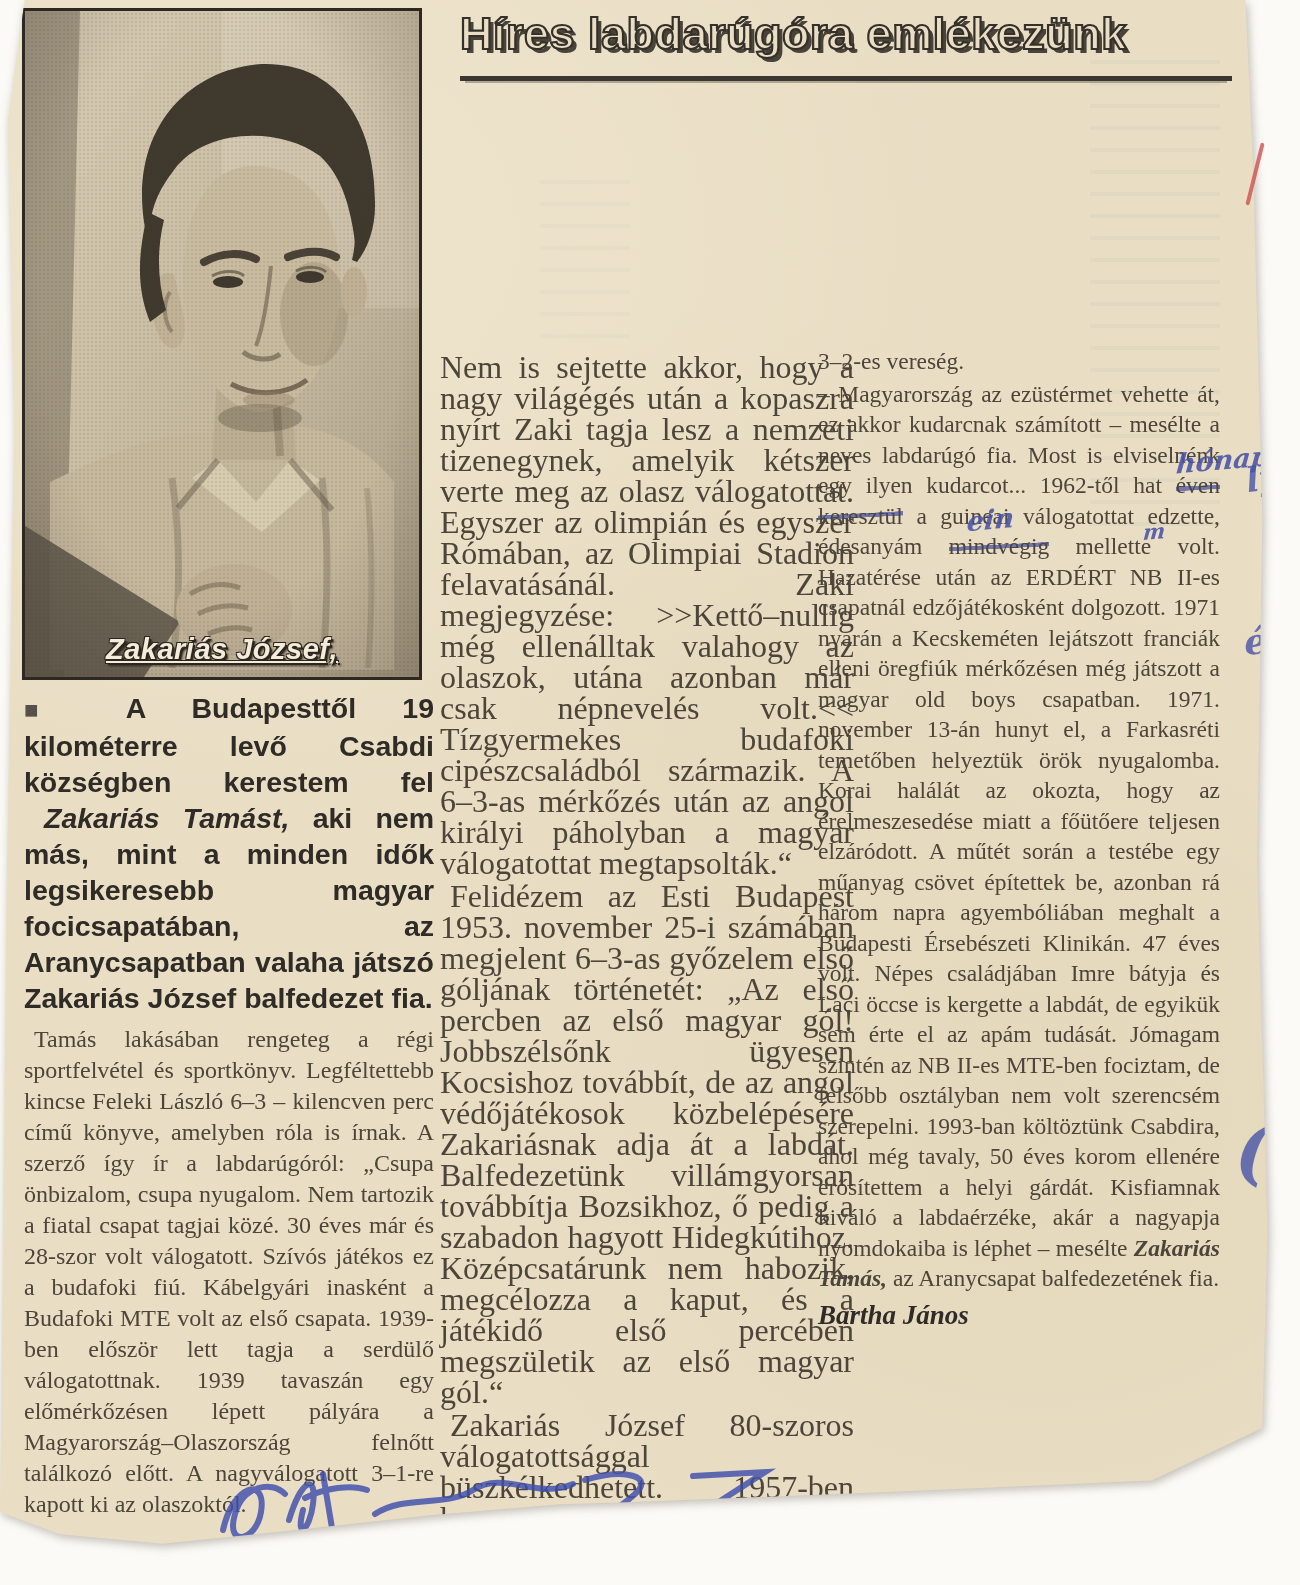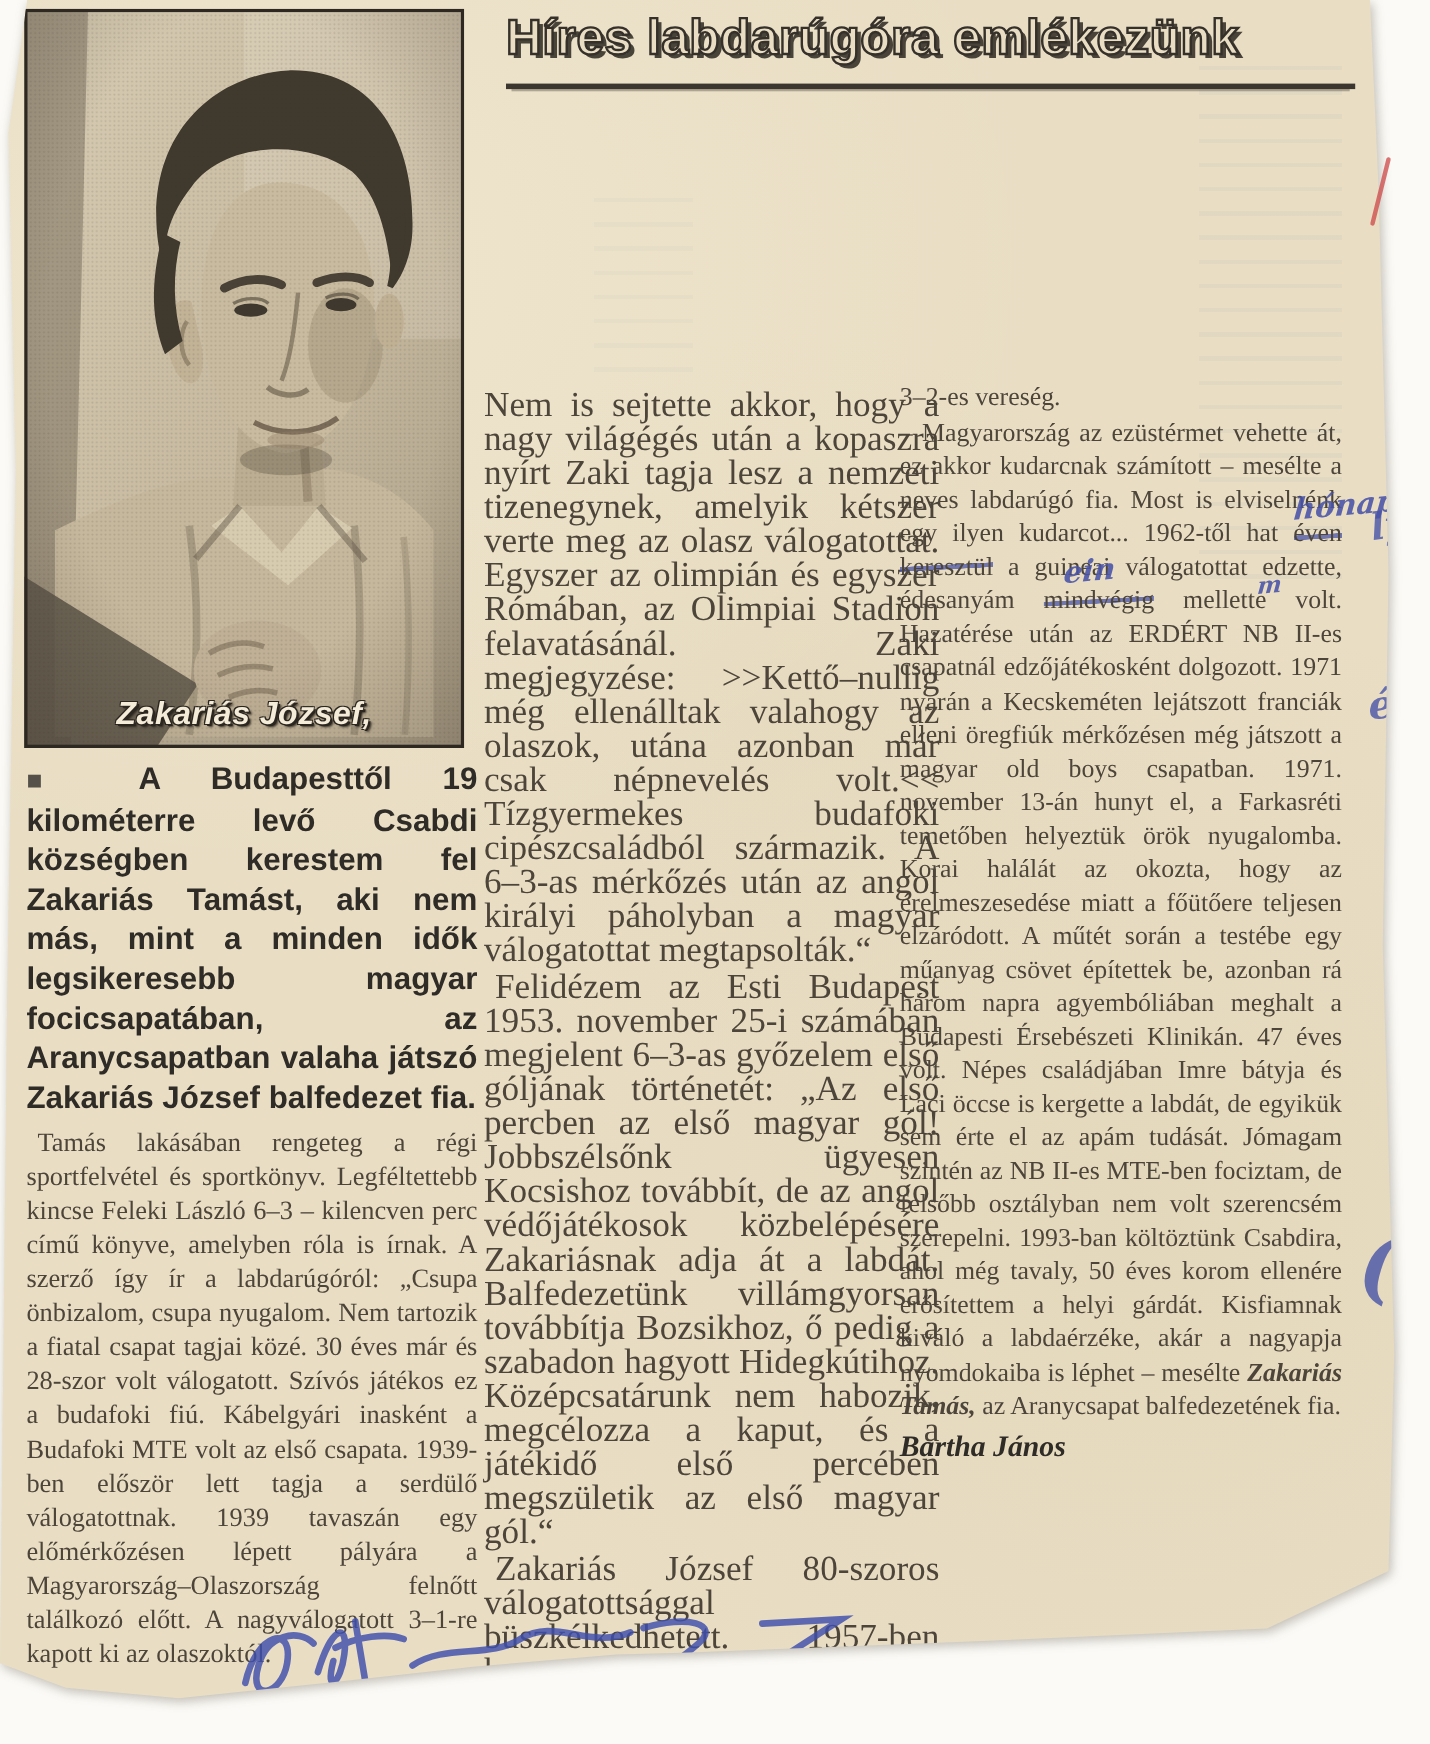--- a/index.html
+++ b/index.html
@@ -26,20 +26,21 @@
   .bleed{position:absolute;opacity:.06;pointer-events:none;
     background:repeating-linear-gradient(180deg,#6b7da0 0 4px,transparent 4px 22px);}
   
   .photo{position:absolute;left:22px;top:8px;width:400px;height:672px;}
   .photo svg{display:block;}
   .photo-caption{
     position:absolute;left:0;right:0;bottom:14px;text-align:center;
     font-family:"Liberation Sans", sans-serif;font-weight:700;font-style:italic;
     font-size:29px;line-height:34px;color:#f4ecd8;letter-spacing:.5px;
     text-shadow:2px 2px 0 #2b2620,-1px -1px 0 #2b2620,1px -1px 0 #2b2620,-1px 1px 0 #2b2620,3px 3px 2px rgba(30,25,18,.8);
+    text-decoration:underline;
   }
   
   .banner{
     position:absolute;left:436px;top:8px;width:772px;
     border-bottom:5px solid #3b362f;box-shadow:0 7px 0 -5px rgba(59,54,47,.35);
     padding-bottom:16px;
     margin-left:24px;
   }
   .banner-text{
     font-family:"Liberation Sans", sans-serif;font-weight:700;font-size:45px;
@@ -61,21 +62,21 @@
   .col p{margin:0 0 2px 0;}
   .col-left{left:24px;top:690px;width:410px;font-size:24px;line-height:31px;}
   .col-mid{left:440px;top:352px;width:414px;font-size:32px;line-height:31px;}
   .col-right{left:818px;top:346px;width:402px;font-size:23.5px;line-height:30.5px;}
   .intro{
     font-family:"Liberation Sans", sans-serif;font-weight:700;
     font-size:28.5px;line-height:36px;color:#2f2b26;margin-bottom:8px !important;
   }
   .bullet{color:#55504a;font-size:24px;letter-spacing:4px;}
   .indent{text-indent:10px;}
-  .seg-i{}
+  .seg-i{font-style:italic;margin-left:20px;}
   .seg-b{font-weight:700;font-style:italic;}
   .seg-strike{
     background-image:linear-gradient(177deg, transparent 45%, rgba(72,83,168,.75) 46%, rgba(72,83,168,.75) 58%, transparent 59%);
   }
   .rel{position:relative;}
   .hand-note{
     position:absolute;left:18%;top:-1.05em;white-space:nowrap;pointer-events:none;
     font-family:"DejaVu Serif", serif;font-style:italic;font-weight:700;
     font-size:27px;color:#4853a8;opacity:.88;transform:rotate(-5deg) skewX(-10deg);
   }

